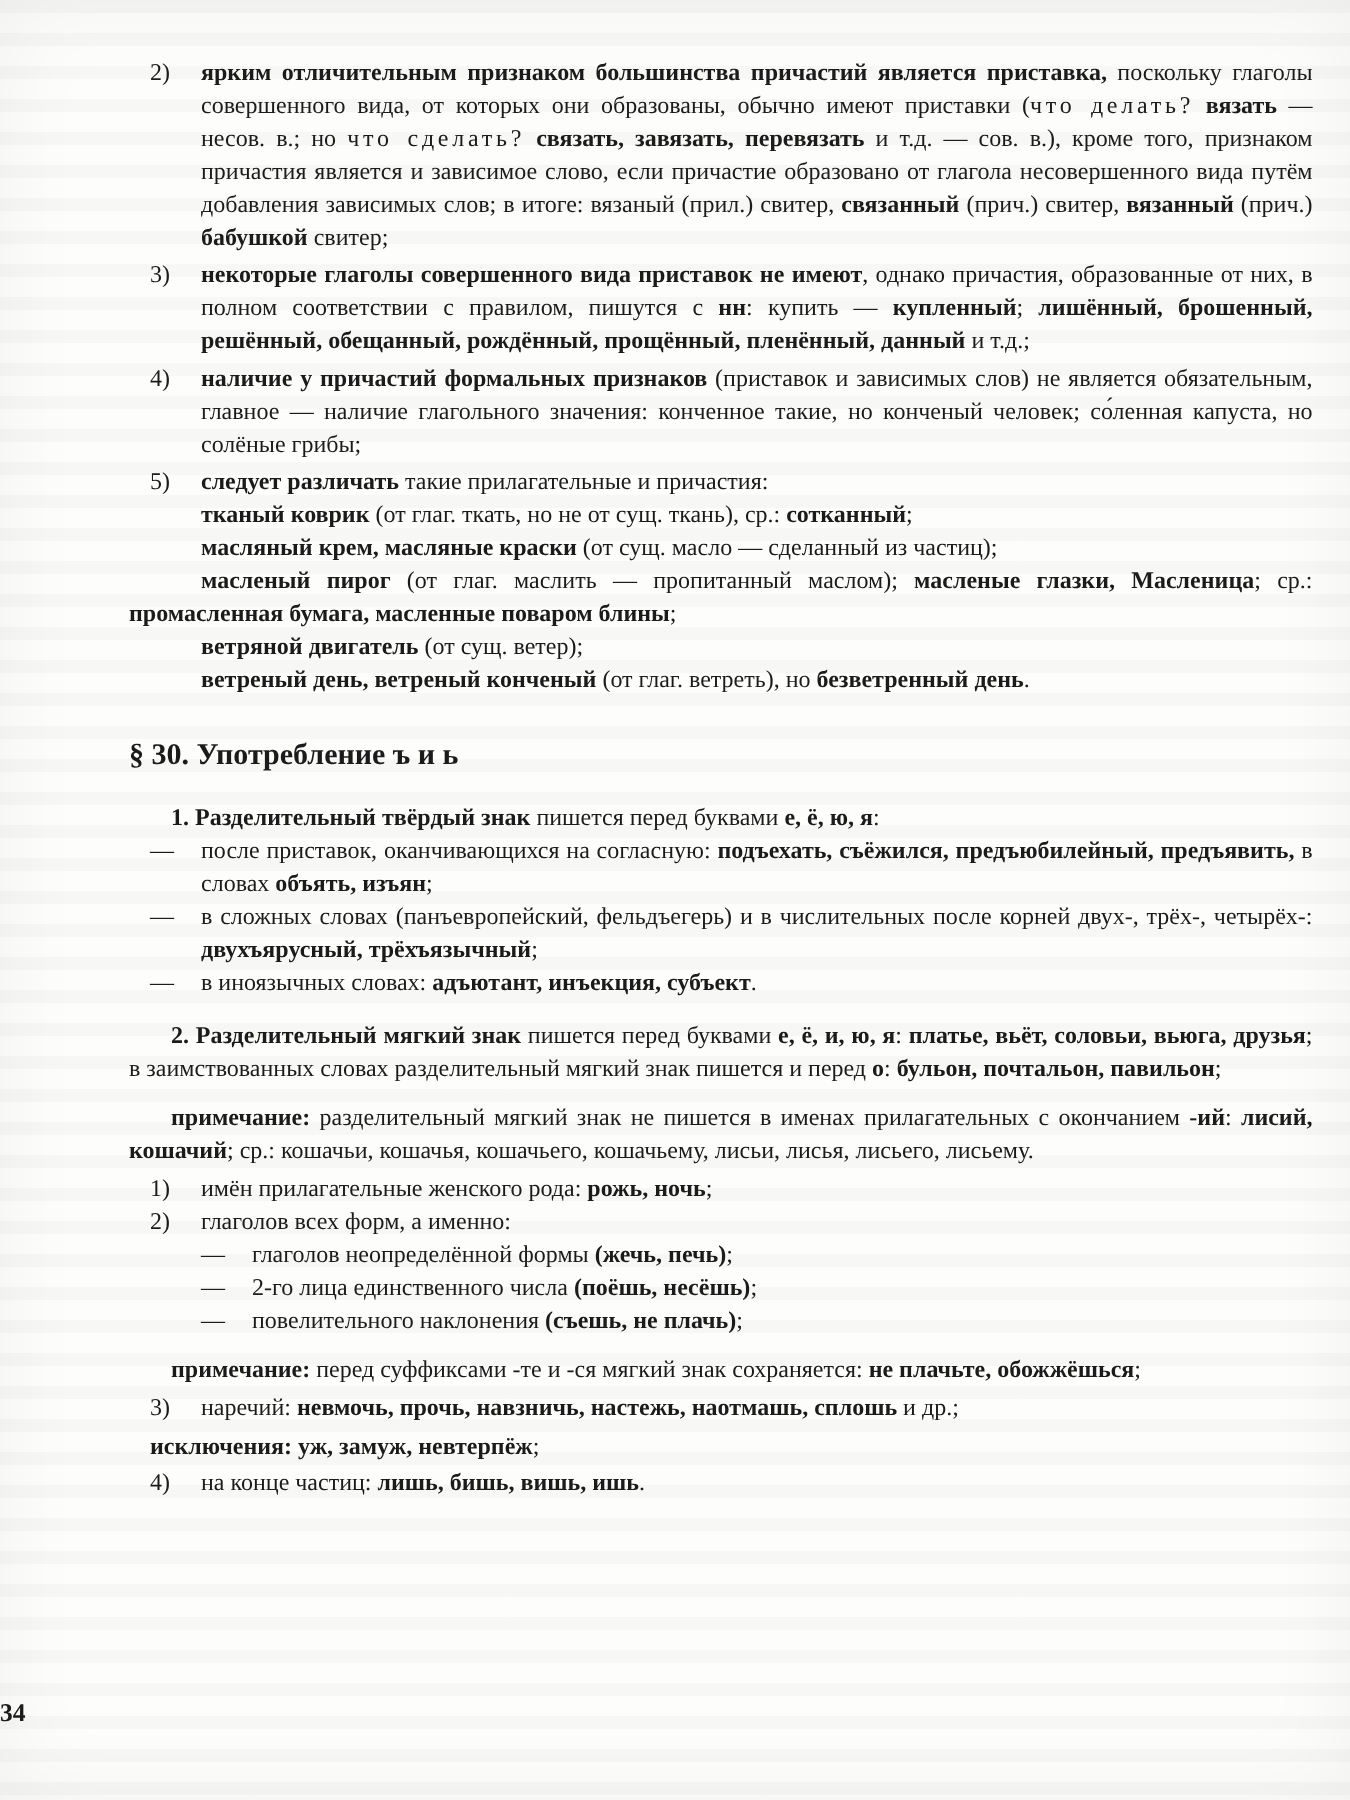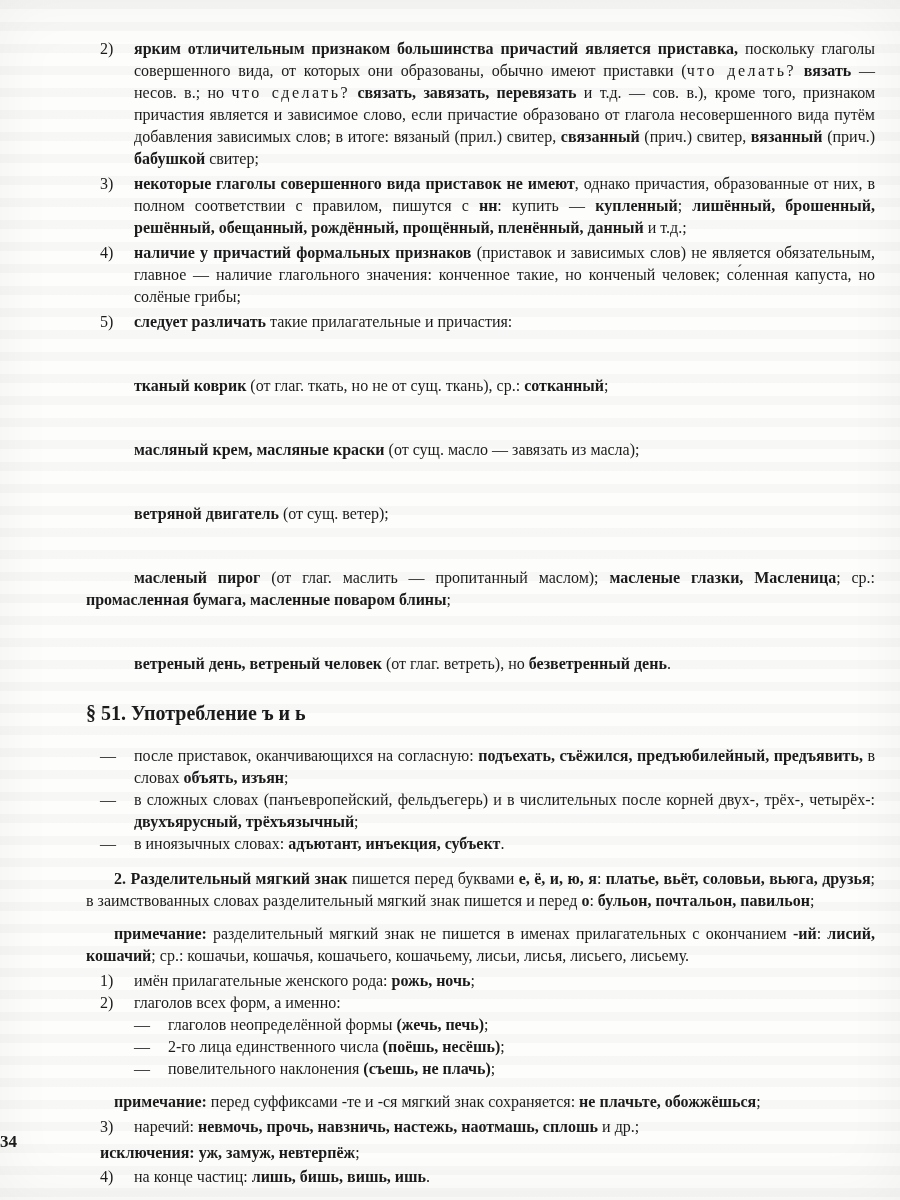--- a/index.html
+++ b/index.html
@@ -41,21 +41,21 @@
 
   .hang { display: flex; }
   .hang .marker { flex: 0 0 34px; }
   .hang .hang-body { flex: 1 1 auto; text-align: justify; }
 
   .numbered, .dash, .subnum { padding-left: 14px; }
   .numbered { margin-top: 3px; }
   .numbered:first-child { margin-top: 0; }
   .subdash { padding-left: 48px; }
 
-  .example { text-align: justify; text-indent: 48px; margin-top: 42px; }
+  .example { text-align: justify; text-indent: 48px; }
   .heading { margin: 26px 0 20px 0; font-size: 20px; line-height: 24px; }
   .para  { text-align: justify; text-indent: 28px; margin-top: 13px; }
   .note  { text-align: justify; text-indent: 28px; margin-top: 11px; margin-bottom: 3px; }
   .excl  { text-align: justify; text-indent: 14px; margin-top: 4px; margin-bottom: 2px; }
 
   .footer {
     position: absolute;
     left: 0; right: 0;
     top: 1132px;
     font-weight: bold;
@@ -77,25 +77,26 @@
       </div>
       <div class="numbered hang">
         <span class="marker">4)</span>
         <div class="hang-body"><span class="b">наличие у причастий формальных признаков</span><span> (приставок и зависимых слов) не является обязательным, главное — наличие глагольного значения: </span><span class="i">конченное такие,</span><span> но </span><span class="i">конченый человек; со́ленная капуста,</span><span> но </span><span class="i">солёные грибы;</span></div>
       </div>
       <div class="numbered hang">
         <span class="marker">5)</span>
         <div class="hang-body"><span class="b">следует различать</span><span> такие прилагательные и причастия:</span></div>
       </div>
       <div class="example"><span class="b i">тканый коврик</span><span> (от глаг. </span><span class="i">ткать</span><span>, но не от сущ. </span><span class="i">ткань</span><span>), ср.: </span><span class="b i">сотканный</span><span>;</span></div>
-      <div class="example"><span class="b i">масляный крем, масляные краски</span><span> (от сущ. </span><span class="i">масло</span><span> — завязать из масла);</span></div>
+      <div class="example"><span class="b i">масляный крем, масляные краски</span><span> (от сущ. </span><span class="i">масло</span><span> — сделанный из частиц);</span></div>
+      <div class="example"><span class="b i">масленый пирог</span><span> (от глаг. </span><span class="i">маслить</span><span> — пропитанный маслом); </span><span class="b i">масленые глазки, Масленица</span><span>; ср.: </span><span class="b i">промасленная бумага, масленные поваром блины</span><span>;</span></div>
       <div class="example"><span class="b i">ветряной двигатель</span><span> (от сущ. </span><span class="i">ветер</span><span>);</span></div>
-      <div class="example"><span class="b i">масленый пирог</span><span> (от глаг. </span><span class="i">маслить</span><span> — пропитанный маслом); </span><span class="b i">масленые глазки, Масленица</span><span>; ср.: </span><span class="b i">промасленная бумага, масленные поваром блины</span><span>;</span></div>
-      <div class="example"><span class="b i">ветреный день, ветреный человек</span><span> (от глаг. </span><span class="i">ветреть</span><span>), но </span><span class="b i">безветренный день</span><span>.</span></div>
-      <h2 class="heading"><span class="b">§ 51. Употребление ъ и ь</span></h2>
+      <div class="example"><span class="b i">ветреный день, ветреный конченый</span><span> (от глаг. </span><span class="i">ветреть</span><span>), но </span><span class="b i">безветренный день</span><span>.</span></div>
+      <h2 class="heading"><span class="b">§ 30. Употребление ъ и ь</span></h2>
+      <div class="para"><span class="b">1. Разделительный твёрдый знак</span><span> пишется перед буквами </span><span class="b i">е, ё, ю, я</span><span>:</span></div>
       <div class="dash hang">
         <span class="marker">—</span>
         <div class="hang-body"><span>после приставок, оканчивающихся на согласную: </span><span class="b i">подъехать, съёжился, предъюбилейный, предъявить,</span><span> в словах </span><span class="b i">объять, изъян</span><span>;</span></div>
       </div>
       <div class="dash hang">
         <span class="marker">—</span>
         <div class="hang-body"><span>в сложных словах </span><span class="i">(панъевропейский, фельдъегерь)</span><span> и в числительных после корней </span><span class="i">двух-, трёх-, четырёх-</span><span>: </span><span class="b i">двухъярусный, трёхъязычный</span><span>;</span></div>
       </div>
       <div class="dash hang">
         <span class="marker">—</span>

